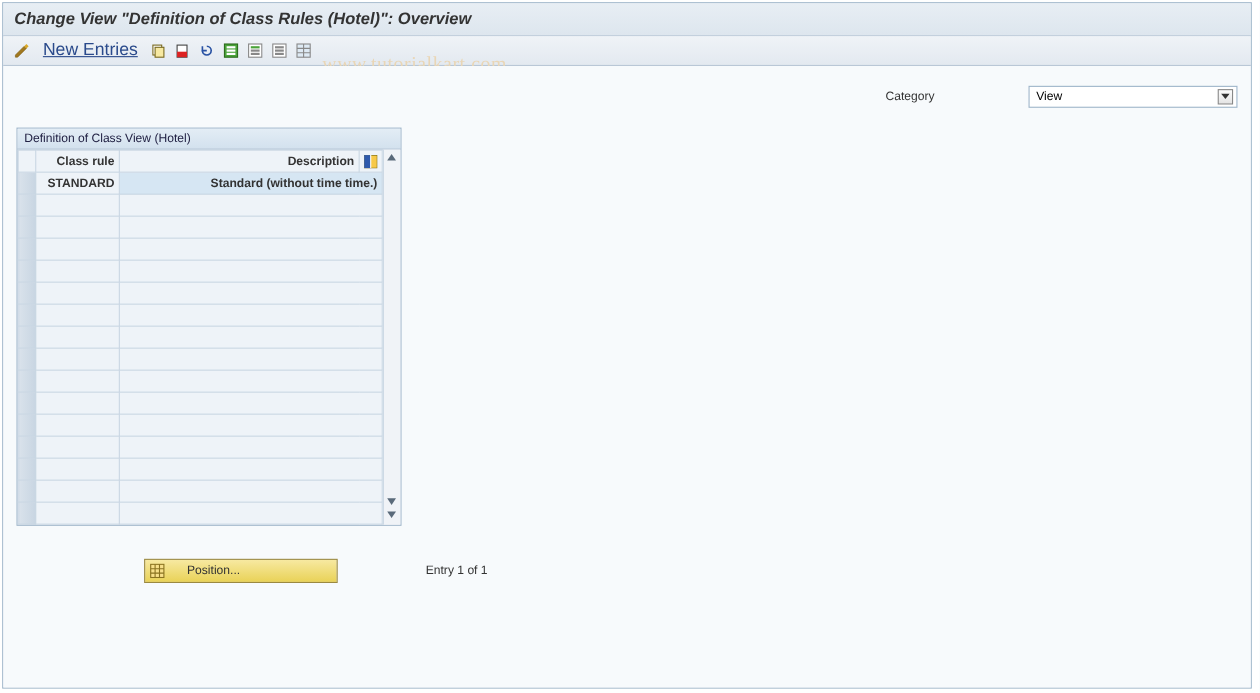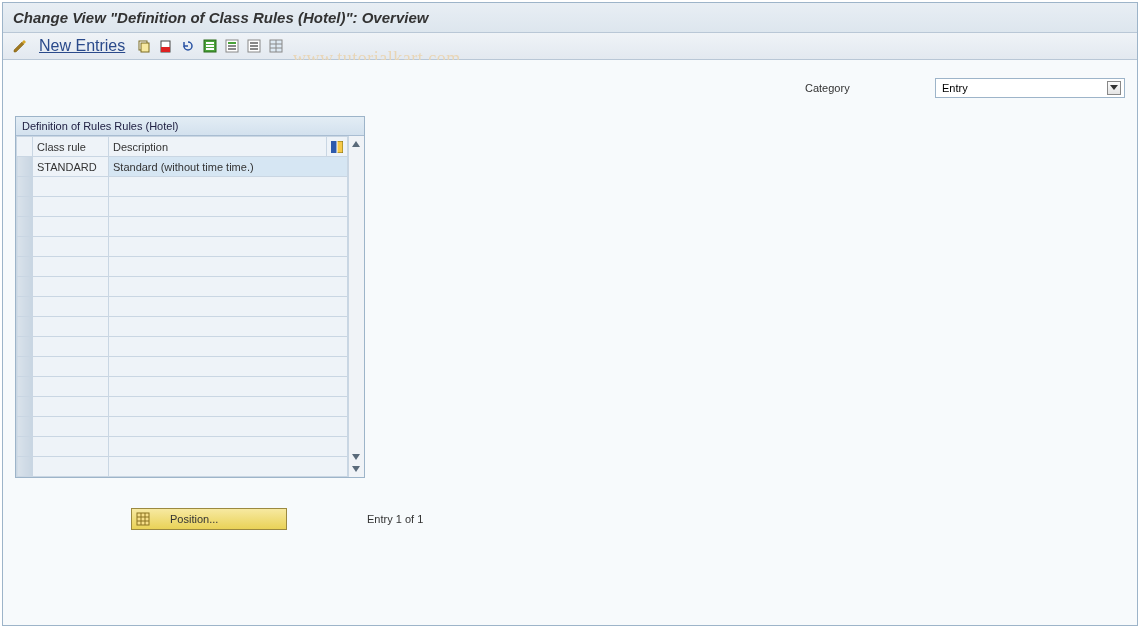--- a/index.html
+++ b/index.html
@@ -117,22 +117,22 @@
   }
   .table {
     flex: 1;
     border-collapse: collapse;
   }
   .table th, .table td {
     border: 1px solid #c9d6e3;
     background: #eef3f8;
     height: 20px;
     padding: 0 4px;
-    text-align: left;
-    font-weight: normal;
+    text-align: right;
+    font-weight: bold;
     color: #333;
   }
   .row-handle {
     width: 16px;
     background: linear-gradient(to right,#d9e2eb,#c8d5e2);
   }
   .col-classrule { width: 76px; }
   .col-desc { width: auto; margin-top: 32px; }
   .col-corner {
     width: 18px;
@@ -157,21 +157,21 @@
     cursor: pointer;
   }
   .footer-row {
     display: flex;
     align-items: center;
     gap: 80px;
     margin-top: 30px;
     margin-left: 116px;
   }
   .position-btn {
-    width: 156px;
+    width: 176px;
     height: 22px;
     border: 1px solid #9b8940;
     background: linear-gradient(to bottom,#f7e9a1,#e9d257);
     display: flex;
     align-items: center;
     padding: 0 4px;
     cursor: pointer;
     color: #333;
     gap: 20px;
     justify-content: flex-start;
@@ -248,31 +248,31 @@
         </svg>
     </span>
     <span class="watermark">www.tutorialkart.com</span>
   </div>
 
   <div class="content">
 
     <div class="field-row">
       <span class="field-label">Category</span>
       <div class="select-box">
-        <span>Entry</span>
+        <span>View</span>
         <span class="chev">
           <svg width="8" height="6">
               <path d="M0 0 L8 0 L4 5 Z" fill="#333"></path>
             </svg>
         </span>
       </div>
     </div>
 
     <div class="panel">
-      <div class="panel-header">Definition of Rules Rules (Hotel)</div>
+      <div class="panel-header">Definition of Class View (Hotel)</div>
       <div class="table-wrap">
         <table class="table" id="grid">
           <thead>
             <tr>
               <th class="row-handle"></th>
               <th class="col-classrule">Class rule</th>
               <th class="col-desc">Description</th>
               <th class="col-corner">
                 <svg width="12" height="12">
                     <rect x="0" y="0" width="12" height="12" fill="#f7c948" stroke="#7a6a10"></rect>

